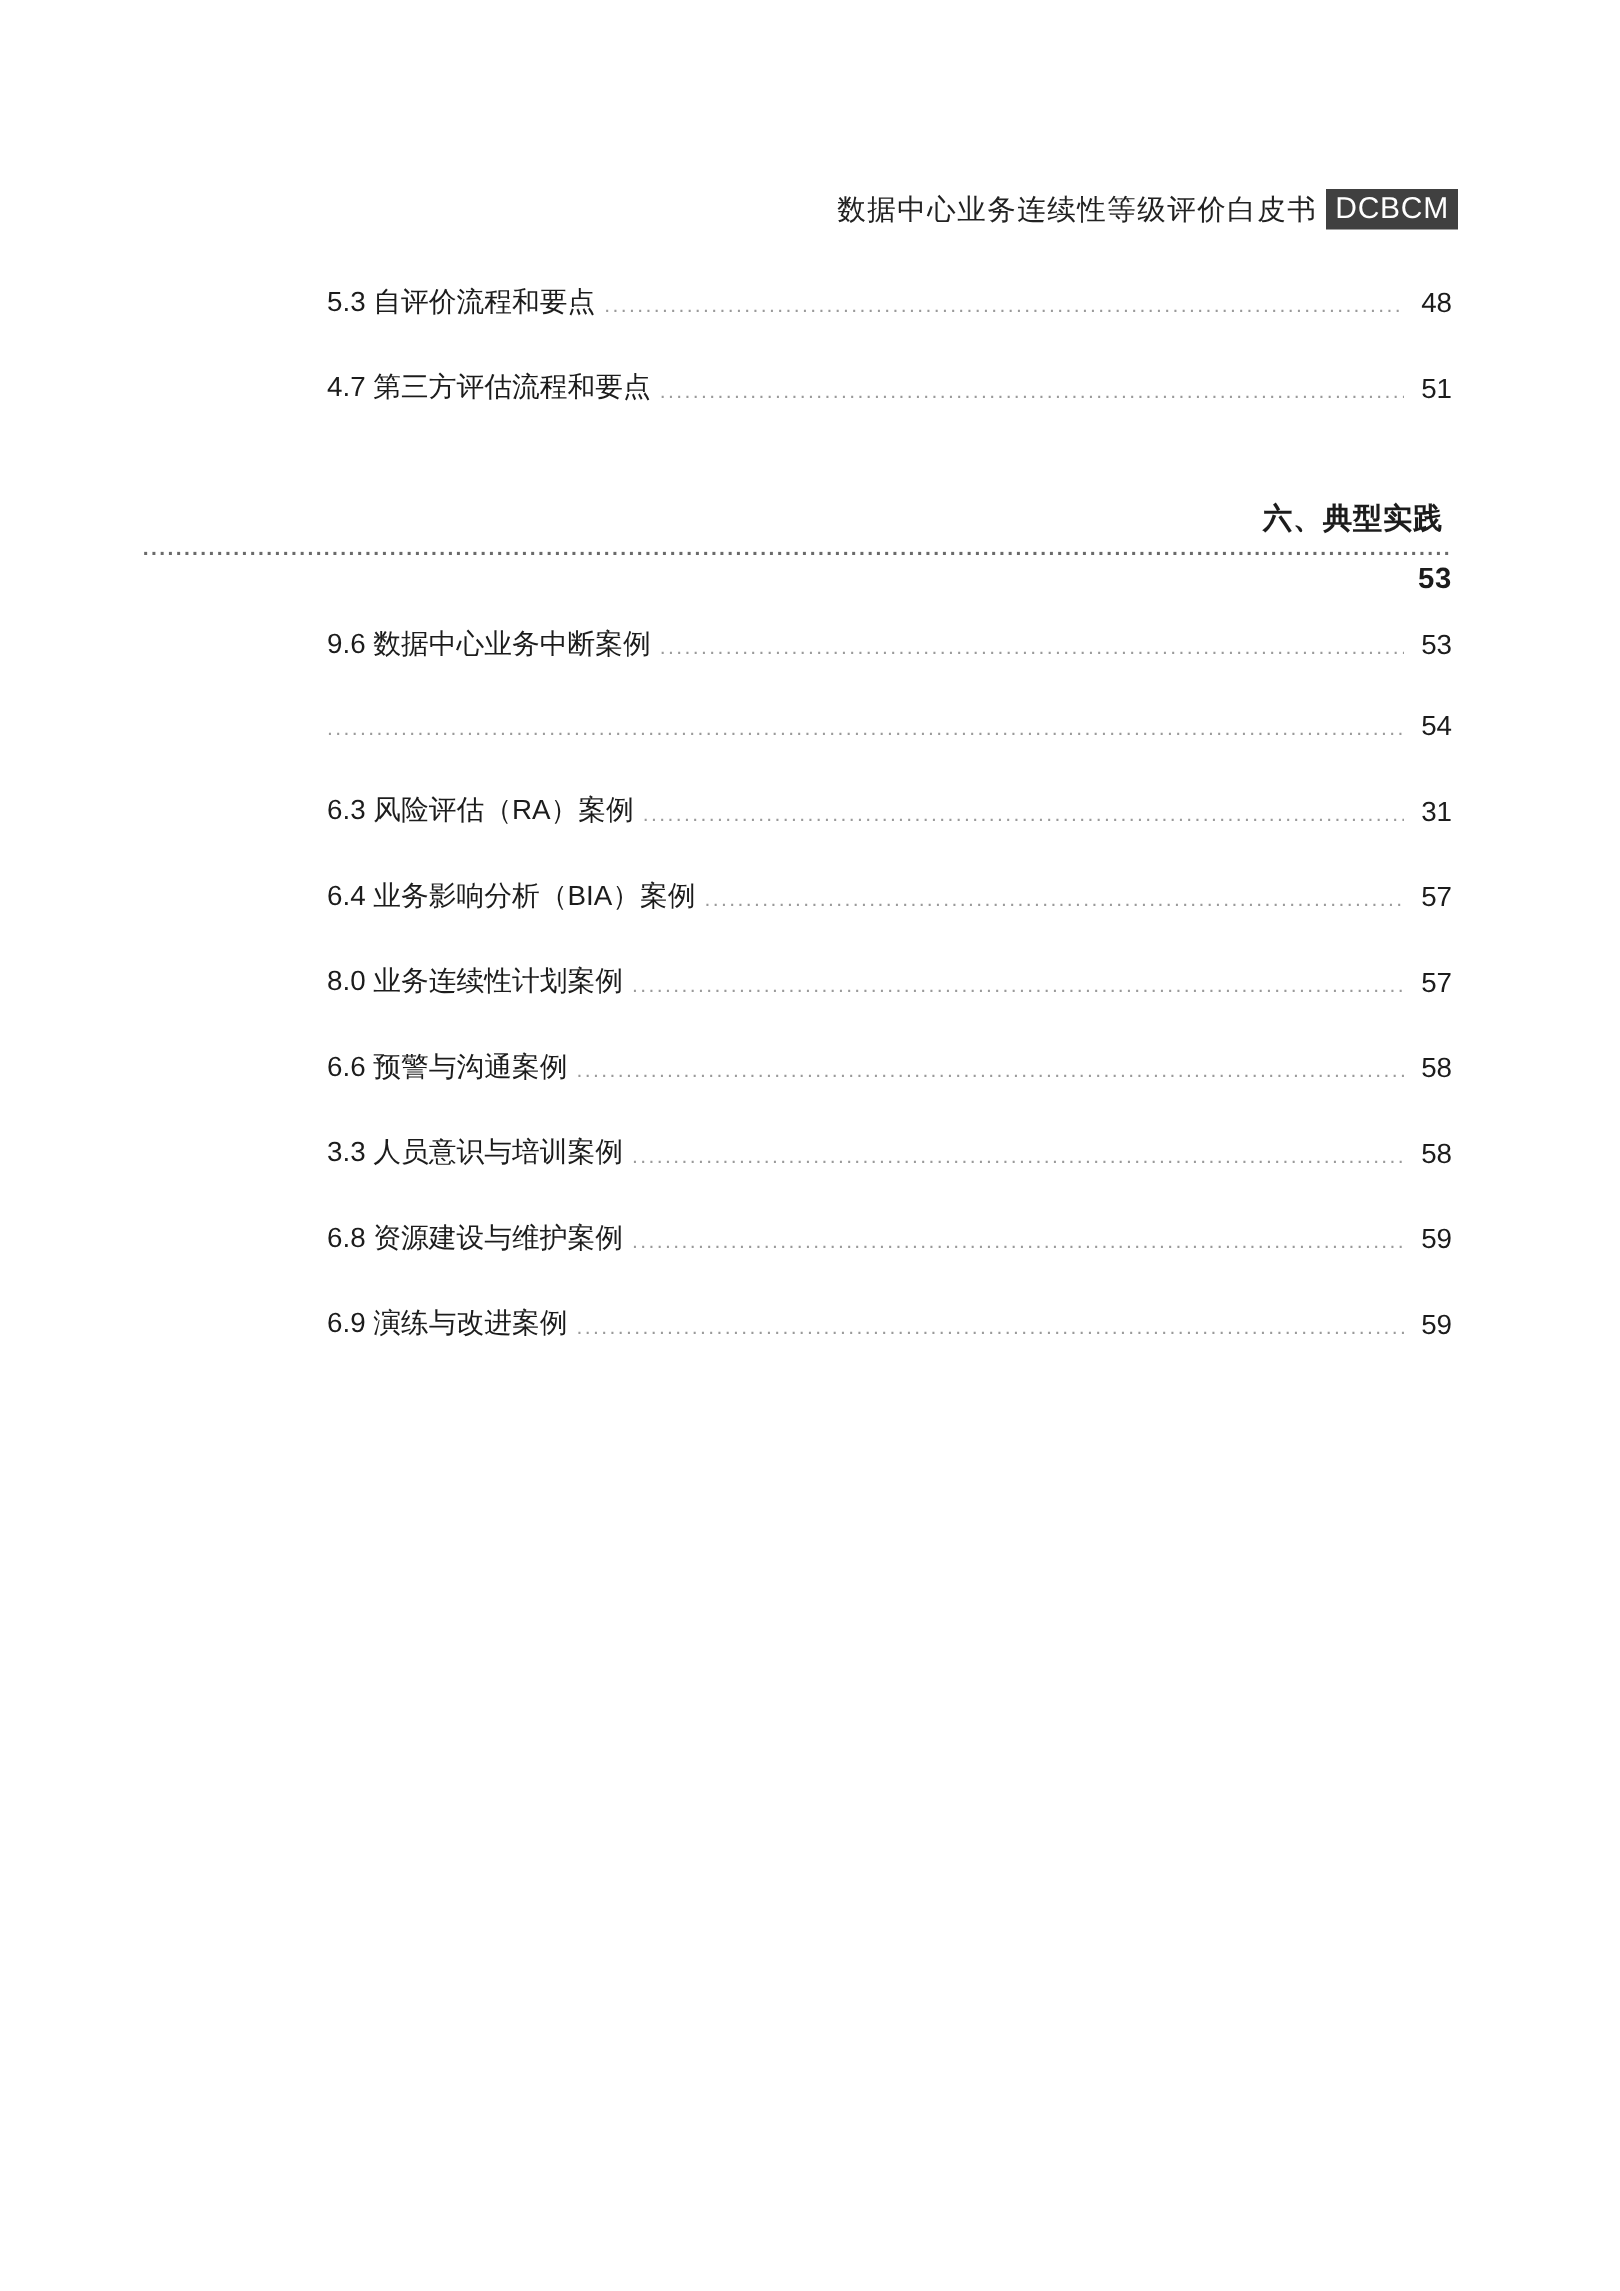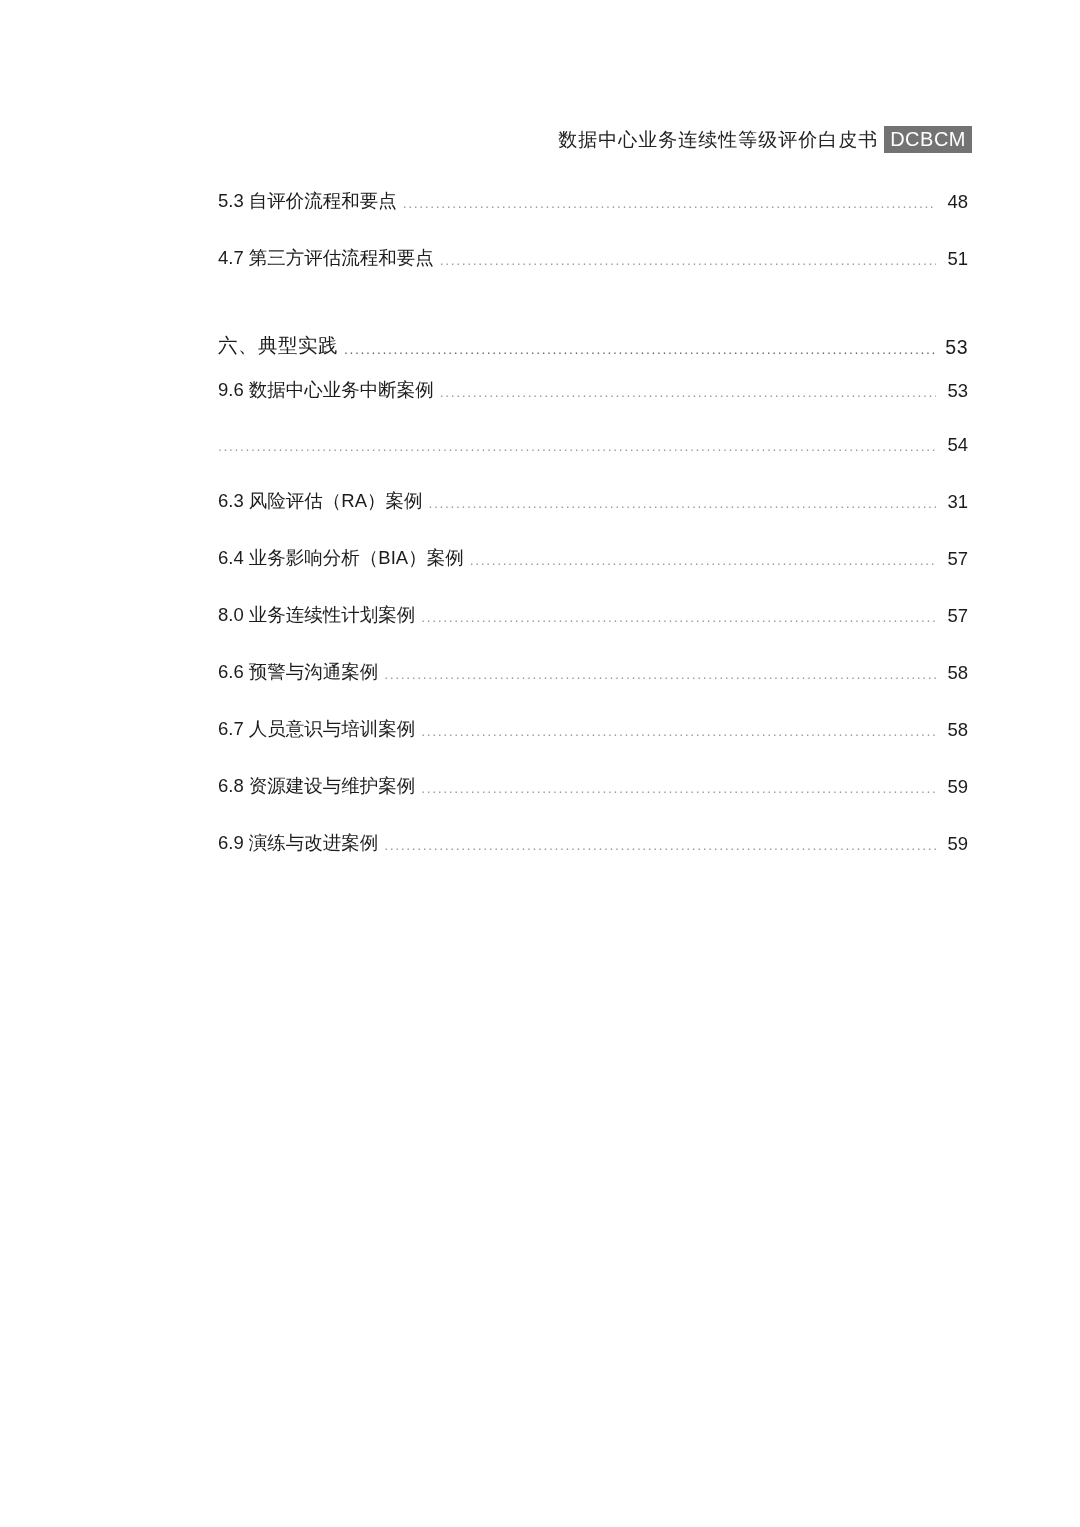--- a/index.html
+++ b/index.html
@@ -29,21 +29,21 @@
     box-sizing: border-box;
   }
   .header-title {
     font-size: 19px;
     letter-spacing: 1px;
     color: #222;
     white-space: nowrap;
   }
   .header-badge {
     margin-left: 6px;
-    background: #737373;
+    background: #404040;
     color: #ffffff;
     font-size: 20px;
     letter-spacing: 0.5px;
     padding: 3px 6px 4px 6px;
     line-height: 1;
     font-family: "Liberation Sans", sans-serif;
   }
   .toc {
     position: absolute;
     top: 188px;
@@ -70,23 +70,24 @@
     letter-spacing: 1.6px;
     transform: translateY(-2px);
   }
   .toc-row .page-num {
     flex: 0 0 auto;
     padding-left: 6px;
     text-align: right;
     min-width: 26px;
   }
   .level1 {
-    font-weight: normal;
+    font-weight: bold;
     font-size: 19.5px;
     letter-spacing: 0.5px;
+    flex-direction: column;
   }
   .level1 .dots { color: #6a6a6a; }
   .level2 { font-size: 18.5px; }
   .sp-sm { height: 32px; }
   .sp-lg { height: 62px; }
   .sp-md { height: 18px; }
 </style>
 </head>
 <body>
 
@@ -145,21 +146,21 @@
         <span class="page-num">57</span>
       </div>
       <div class="sp-sm"></div>
       <div class="toc-row level2">
         <span class="label">6.6 预警与沟通案例</span>
         <span class="dots">...............................................................................................................................................................</span>
         <span class="page-num">58</span>
       </div>
       <div class="sp-sm"></div>
       <div class="toc-row level2">
-        <span class="label">6.7 人员意识与培训案例</span>
+        <span class="label">3.3 人员意识与培训案例</span>
         <span class="dots">...............................................................................................................................................................</span>
         <span class="page-num">58</span>
       </div>
       <div class="sp-sm"></div>
       <div class="toc-row level2">
         <span class="label">6.8 资源建设与维护案例</span>
         <span class="dots">...............................................................................................................................................................</span>
         <span class="page-num">59</span>
       </div>
       <div class="sp-sm"></div>

